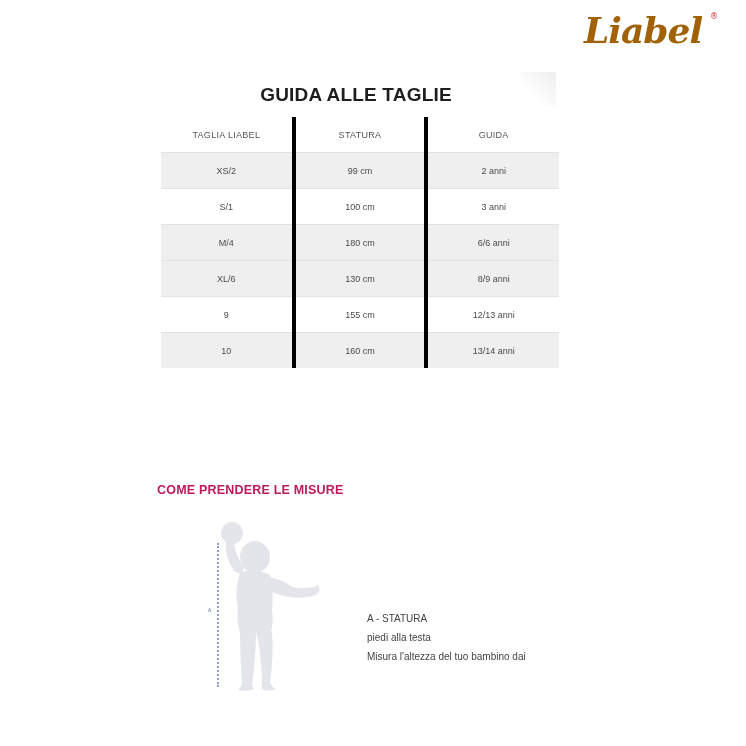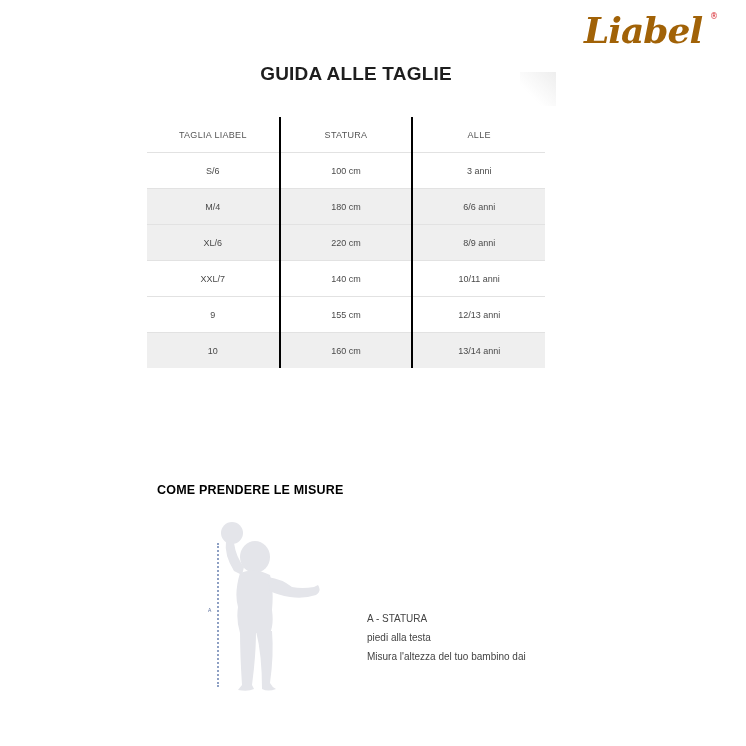--- a/index.html
+++ b/index.html
@@ -46,44 +46,44 @@
       position: absolute;
       left: 520px;
       top: 72px;
       width: 36px;
       height: 34px;
       background: linear-gradient(225deg, #eeeeee 0%, #ffffff 70%);
     }
     .title {
       position: absolute;
       left: 157px;
-      top: 63px;
+      top: 84px;
       width: 398px;
       text-align: center;
       font-size: 19px;
       font-weight: bold;
       color: #1e1e1e;
       letter-spacing: 0.2px;
     }
     .size-table {
       position: absolute;
-      left: 147px;
+      left: 161px;
       top: 117px;
       width: 398px;
       border-collapse: collapse;
       table-layout: fixed;
     }
     .size-table th, .size-table td {
       text-align: center;
       font-size: 9px;
       font-weight: normal;
       color: #4a4a4a;
       padding: 0;
       height: 35px;
-      border-left: 2px solid #000000;
+      border-left: 4px solid #000000;
     }
     .size-table th:first-child, .size-table td:first-child {
       border-left: none;
     }
     .size-table th {
       height: 35px;
       letter-spacing: 0.3px;
       color: #555555;
     }
     .size-table tr.row td {
@@ -91,21 +91,21 @@
     }
     .size-table tr.row.shaded td {
       background: #efefef;
     }
     .section-title {
       position: absolute;
       left: 157px;
       top: 483px;
       font-size: 12.5px;
       font-weight: bold;
-      color: #000000;
+      color: #be185d;
       letter-spacing: 0.2px;
     }
     .figure {
       position: absolute;
       left: 200px;
       top: 515px;
       width: 125px;
       height: 180px;
     }
     .measure-line {
@@ -154,43 +154,43 @@
 
 <div class="corner-shade"></div>
 
 <div class="title">GUIDA ALLE TAGLIE</div>
 
 <table class="size-table">
   <thead>
     <tr>
       <th>TAGLIA LIABEL</th>
       <th>STATURA</th>
-      <th>ALLE</th>
+      <th>GUIDA</th>
     </tr>
   </thead>
   <tbody>
+    <tr class="row shaded">
+      <td>XS/2</td>
+      <td>99 cm</td>
+      <td>2 anni</td>
+    </tr>
     <tr class="row">
-      <td>S/6</td>
+      <td>S/1</td>
       <td>100 cm</td>
       <td>3 anni</td>
     </tr>
     <tr class="row shaded">
       <td>M/4</td>
       <td>180 cm</td>
       <td>6/6 anni</td>
     </tr>
     <tr class="row shaded">
       <td>XL/6</td>
-      <td>220 cm</td>
+      <td>130 cm</td>
       <td>8/9 anni</td>
-    </tr>
-    <tr class="row">
-      <td>XXL/7</td>
-      <td>140 cm</td>
-      <td>10/11 anni</td>
     </tr>
     <tr class="row">
       <td>9</td>
       <td>155 cm</td>
       <td>12/13 anni</td>
     </tr>
     <tr class="row shaded">
       <td>10</td>
       <td>160 cm</td>
       <td>13/14 anni</td>

